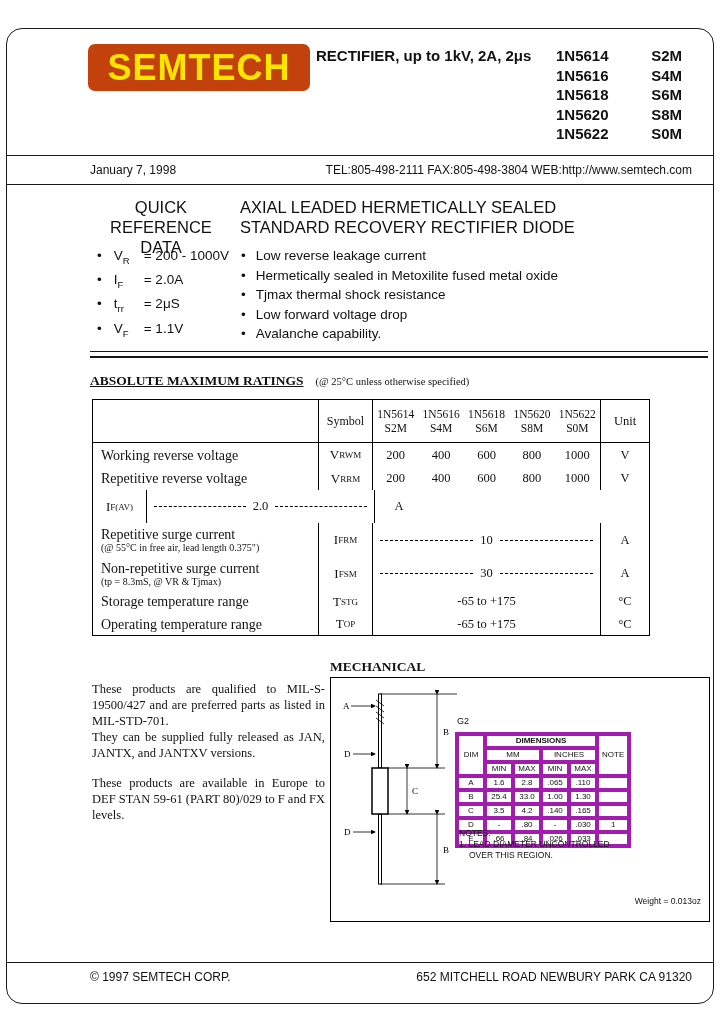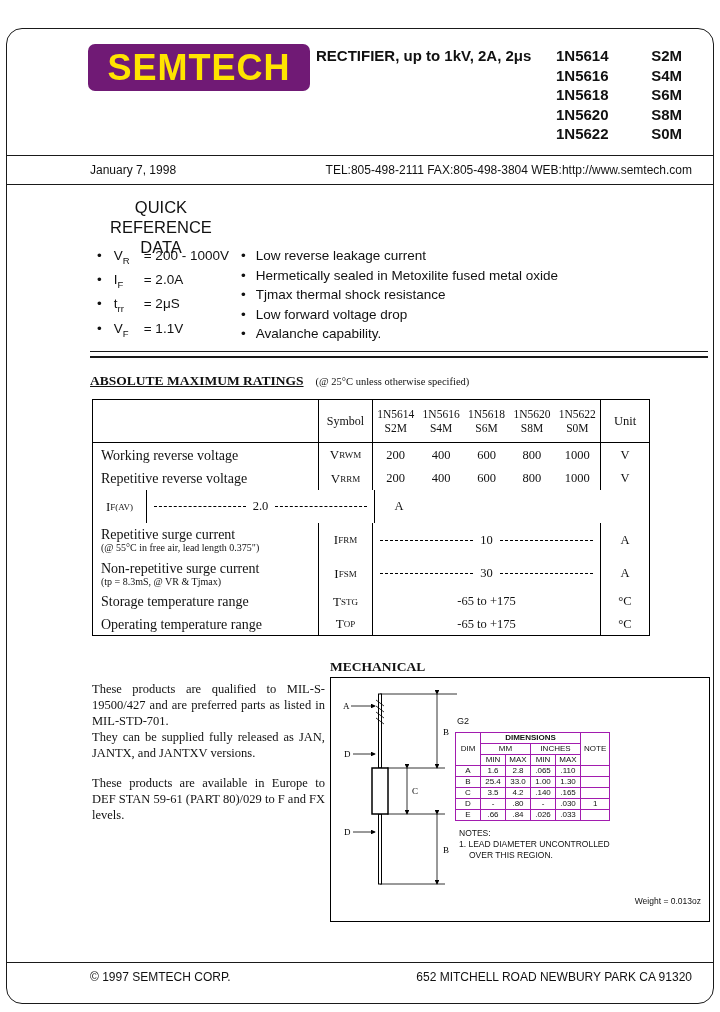--- a/index.html
+++ b/index.html
@@ -2,21 +2,21 @@
 <html><head>
 <meta charset="utf-8">
 <style>
   html,body{margin:0;padding:0;background:#e8e8e8;}
   .page{position:relative;width:720px;height:1012px;background:#fff;margin:0 auto;
         font-family:"Liberation Sans",sans-serif;color:#111;overflow:hidden;}
   .frame{position:absolute;left:6px;right:6px;top:28px;bottom:8px;
          border:1.5px solid #1a1a1a;border-radius:16px;pointer-events:none;}
 
   
-  .logo{position:absolute;left:88px;top:44px;width:222px;height:47px;background:#701a75;
+  .logo{position:absolute;left:88px;top:44px;width:222px;height:47px;background:#c2410c;
         border-radius:7px;display:flex;align-items:center;justify-content:center;}
   .logo-text{color:#ffe400;font-weight:800;font-size:36px;letter-spacing:1px;
              font-family:"Liberation Sans",sans-serif;}
   .doc-title{position:absolute;left:316px;top:47px;font-size:15px;font-weight:bold;}
   .parts{position:absolute;left:556px;top:46px;width:126px;font-size:15px;font-weight:bold;}
   .part-row{display:flex;justify-content:space-between;line-height:19.5px;}
 
   .rule{position:absolute;left:7px;right:7px;border-top:1px solid #1a1a1a;}
   .rule1{top:155px;}
   .rule2{top:184px;}
@@ -78,21 +78,21 @@
         text-align:justify;}
   .qual p{margin:0;}
   .qual p.gap{margin-top:14px;}
   .mbox{position:absolute;left:330px;top:677px;width:378px;height:243px;
         border:1px solid #000;}
   .diagram{position:absolute;left:4px;top:4px;}
   .g2{position:absolute;left:126px;top:38px;font-size:9px;}
   .dims{position:absolute;left:124px;top:54px;border-collapse:collapse;
         font-size:8px;line-height:10px;text-align:center;
         font-family:"Liberation Sans",sans-serif;border:1.5px solid #000;}
-  .dims td{border:1px solid #a21caf;padding:0 3px;min-width:18px;margin-left:48px;}
+  .dims td{border:4px solid #a21caf;padding:0 3px;min-width:18px;margin-left:48px;}
   .dims .dtitle{font-weight:bold;}
   .mnotes{position:absolute;left:128px;top:150px;font-size:8.5px;line-height:11px;}
   .mnotes .indent{padding-left:10px;}
   .weight{position:absolute;right:8px;top:218px;font-size:8.5px;}
 
   .footer{position:absolute;left:90px;right:28px;top:970px;display:flex;
           justify-content:space-between;font-size:12px;}
 </style>
 </head>
 <body>
@@ -131,20 +131,24 @@
   <div class="rule rule1"></div>
   <div class="dateline">
     <span>January 7, 1998</span>
     <span>TEL:805-498-2111 FAX:805-498-3804 WEB:http://www.semtech.com</span>
   </div>
   <div class="rule rule2"></div>
 
   <div class="qr-head">
     <div>QUICK REFERENCE</div>
     <div>DATA</div>
+  </div>
+  <div class="ax-head">
+    <div>AXIAL LEADED HERMETICALLY SEALED</div>
+    <div>STANDARD RECOVERY RECTIFIER DIODE</div>
   </div>
 
   <ul class="params">
     <li>
       <span class="sym"><span>V</span><sub>R</sub></span>
       <span>=  200 - 1000V</span>
     </li>
     <li>
       <span class="sym"><span>I</span><sub>F</sub></span>
       <span>=  2.0A</span>

